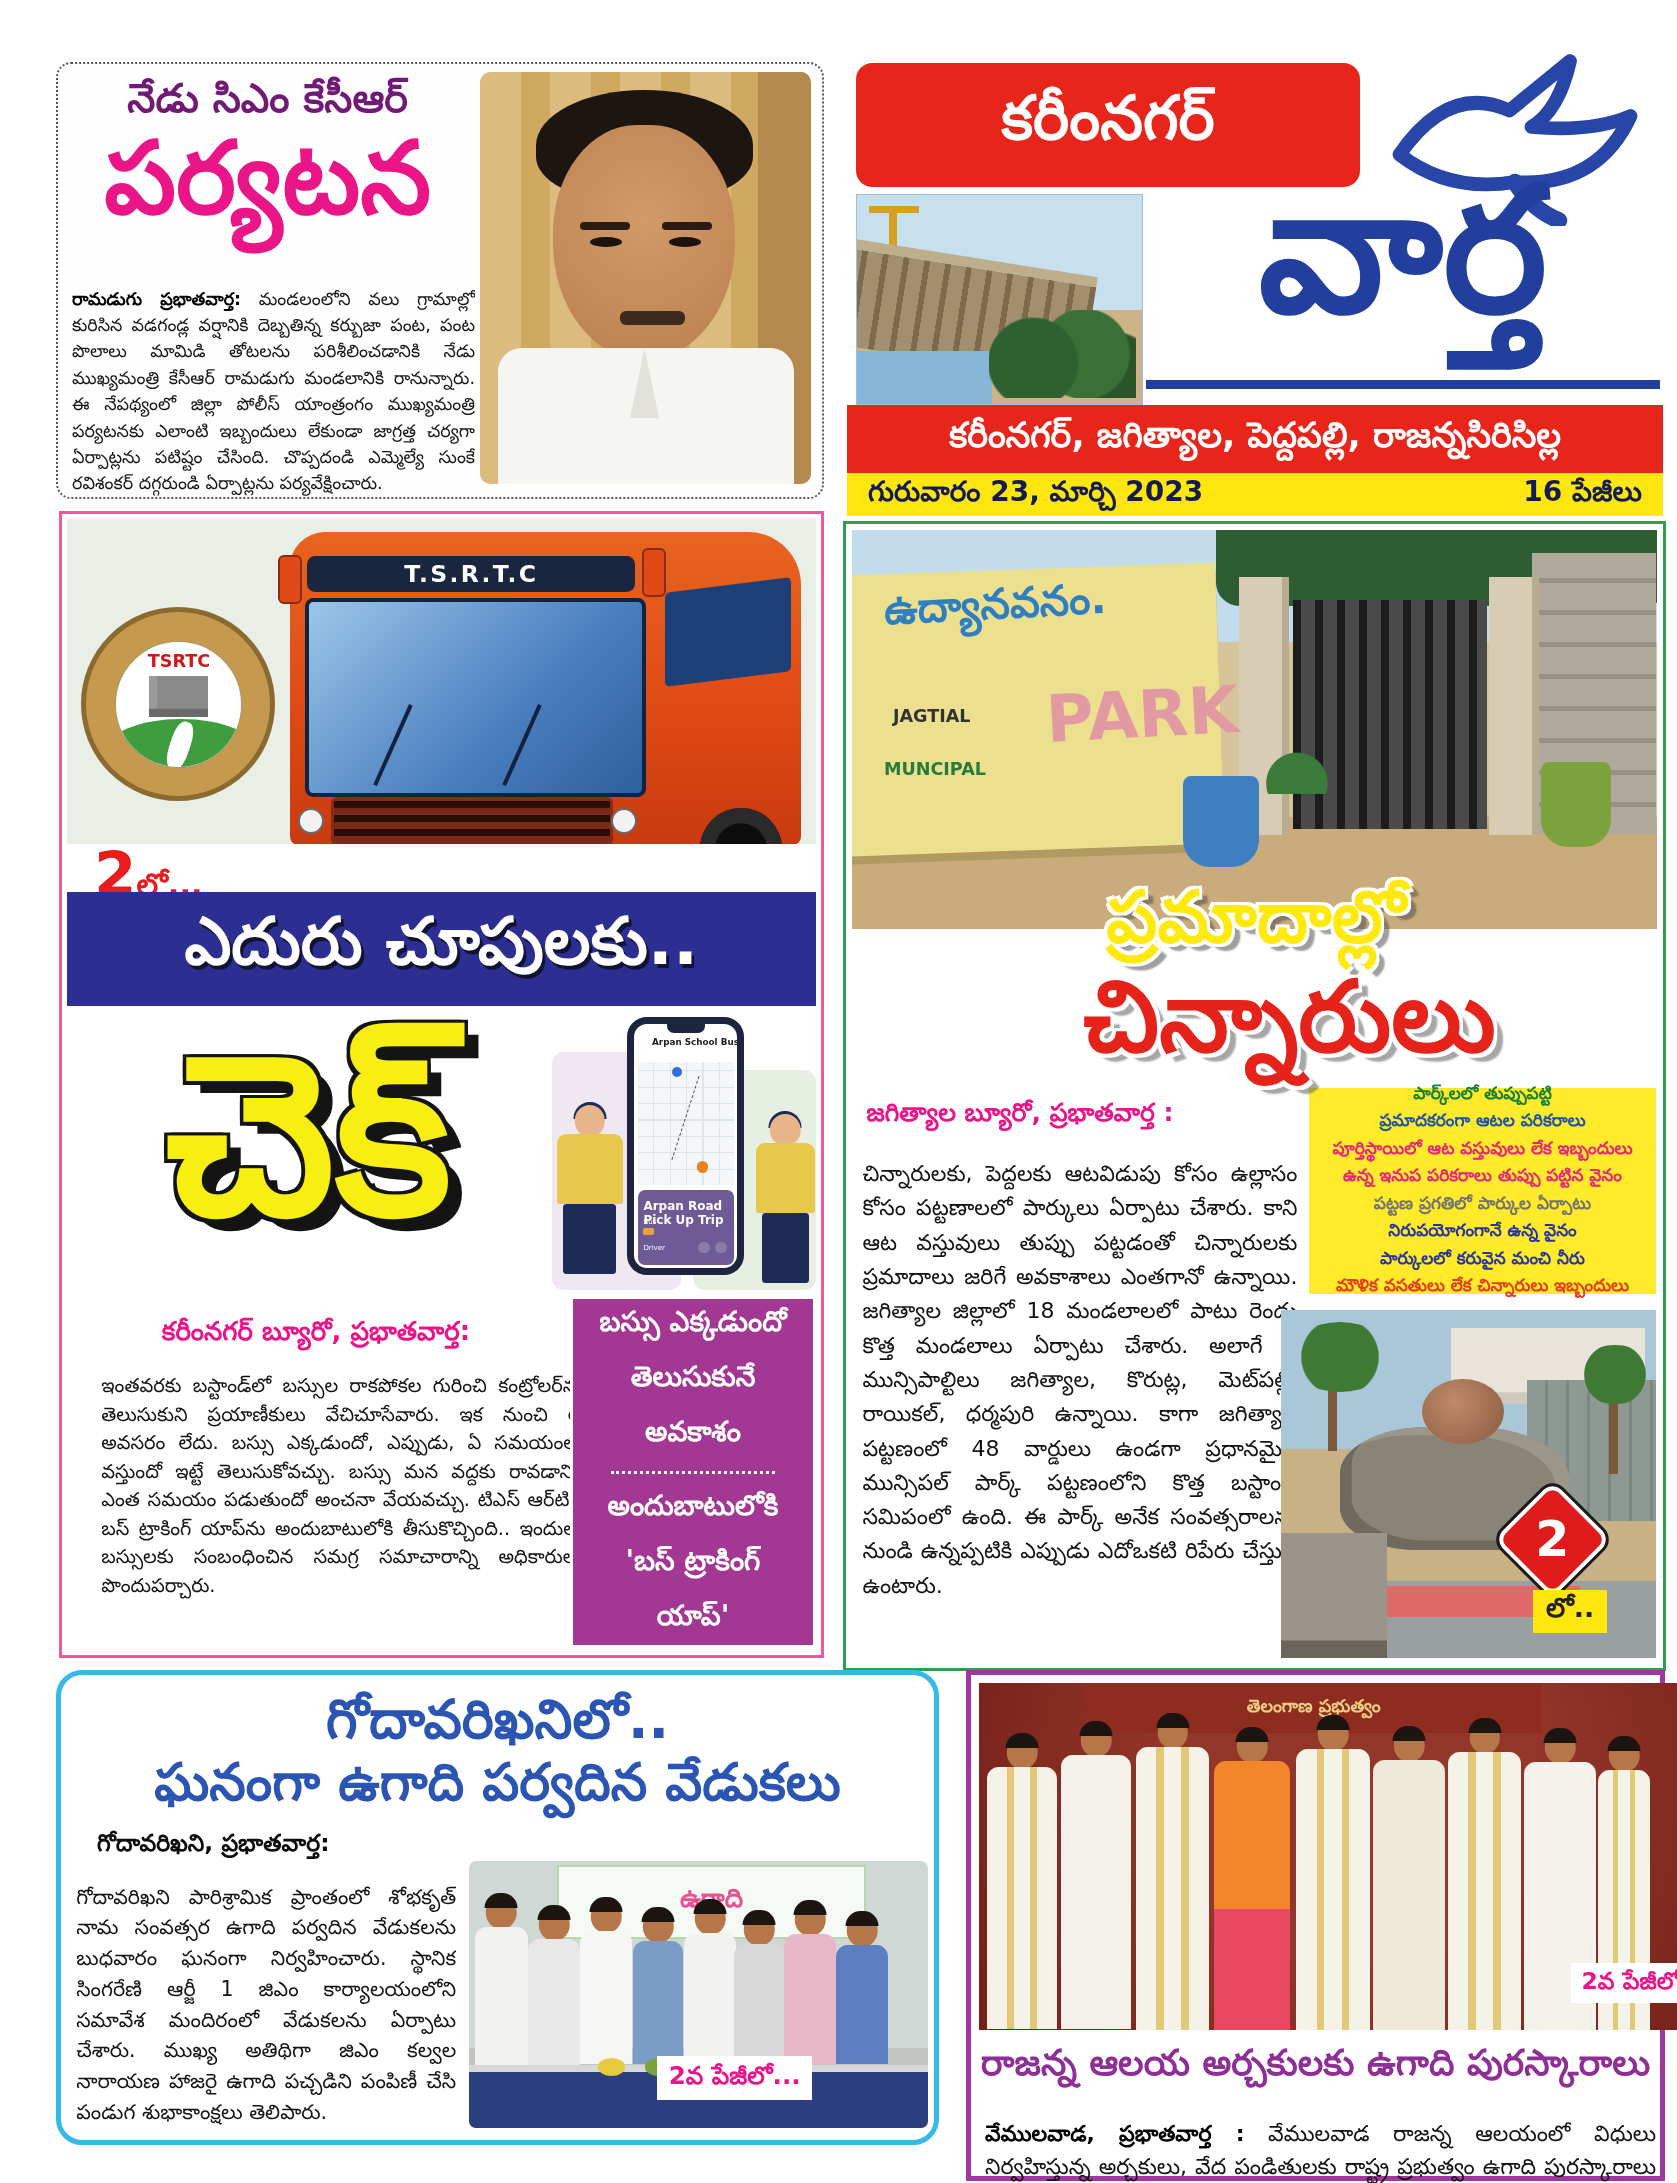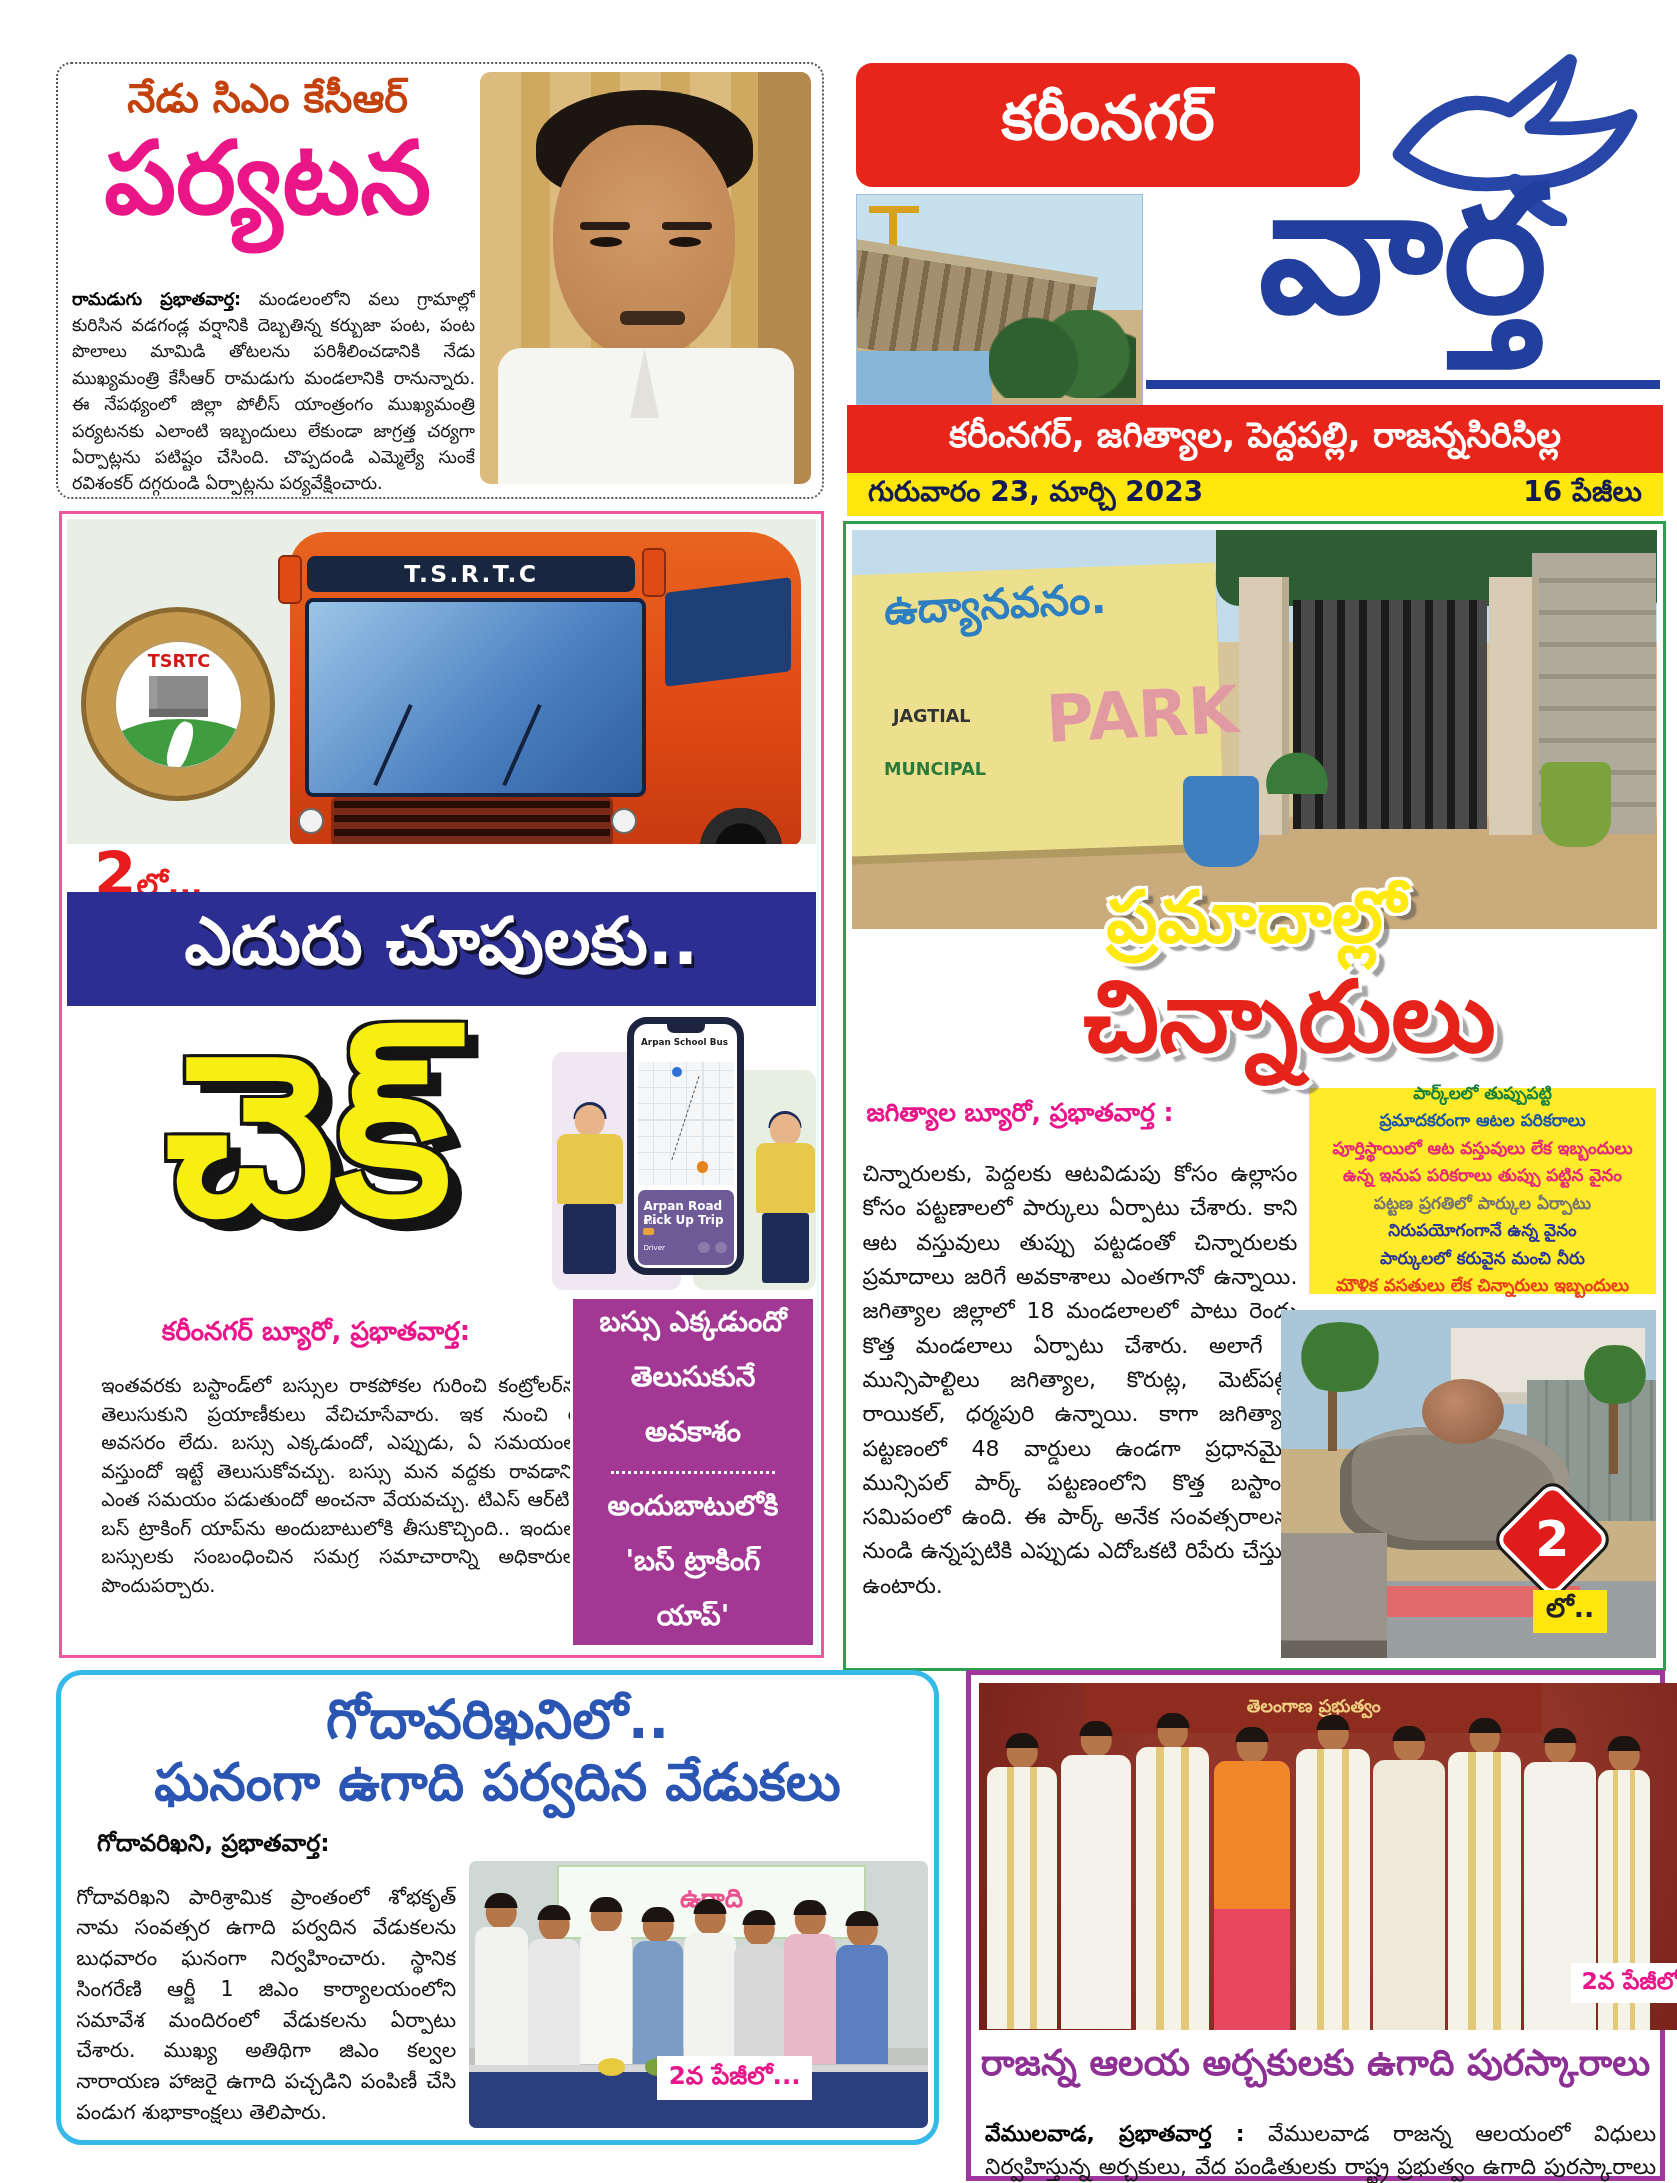--- a/index.html
+++ b/index.html
@@ -2,21 +2,21 @@
 <html style="font-size:9.4px"><head>
 <meta charset="utf-8">
 <style>
   html,body{margin:0;padding:0;background:#ffffff;}
   #page{position:relative;width:1677px;height:2183px;background:#ffffff;overflow:hidden;
         font-family:"DejaVu Sans",sans-serif;color:#111;}
   .abs{position:absolute;}
 
   
   .tl-box{left:56px;top:62px;width:764px;height:433px;border:2.3px dotted #555;border-radius:15.2px;background:#fefefe;}
-  .tl-h1{left:4.7px;top:10.6px;width:410px;text-align:center;font-size:40px;font-weight:800;color:#c2410c;}
+  .tl-h1{left:4.7px;top:10.6px;width:410px;text-align:center;font-size:40px;font-weight:800;color:#701a75;}
   .tl-h2{left:4.7px;top:56px;width:410px;text-align:center;font-size:101px;line-height:1.15;font-weight:800;color:#ea1587;}
   .tl-body{left:14px;top:204px;width:403px;height:218px;font-size:17.6px;line-height:1.5;text-align:justify;overflow:hidden;color:#151515;}
   .tl-body b{color:#000;}
   .kcr{left:422px;top:8.2px;width:331px;height:412px;border-radius:10.6px;overflow:hidden;
        background:repeating-linear-gradient(90deg,#dcbc7e 0 41px,#cfa95f 41px 70px);}
   .kcr .panel{position:absolute;right:0;top:0;width:53px;height:100%;background:#b3894e;}
   .kcr .hair{position:absolute;left:56px;top:17.6px;width:217px;height:111px;background:#1d1510;border-radius:50% 50% 40% 40%;}
   .kcr .face{position:absolute;left:73px;top:53px;width:182px;height:235px;background:radial-gradient(circle at 50% 40%,#d29a68,#b97f4e);border-radius:46% 46% 50% 50%;}
   .kcr .brow{position:absolute;width:50px;height:8.2px;background:#2a1c12;border-radius:4.7px;top:150px;}
   .kcr .eye{position:absolute;width:32px;height:9.4px;background:#1c120c;border-radius:50%;top:165px;}
@@ -74,21 +74,21 @@
   .kicker-banner{left:4.7px;top:378px;width:749px;height:114px;background:#2c2e91;display:flex;align-items:center;justify-content:center;
                  color:#fff;font-size:66px;font-weight:800;text-shadow:2.9px 3.5px 0 #121233;}
   .chek{left:5.9px;top:501px;width:481px;height:296px;display:flex;align-items:center;justify-content:center;
         font-size:223px;font-weight:900;color:#f7ee12;
         text-shadow:-3.5px -3.5px 0 #141414,3.5px -3.5px 0 #141414,-3.5px 3.5px 0 #141414,3.5px 3.5px 0 #141414,14px 11.7px 0 #141414;}
   .phone-illus{left:490px;top:503px;width:264px;height:273px;overflow:hidden;}
   .pi-bg1{position:absolute;left:0;top:35px;width:129px;height:238px;background:#efe7f2;border-radius:11.7px;}
   .pi-bg2{position:absolute;right:0;top:53px;width:123px;height:220px;background:#e7efe2;border-radius:11.7px;}
   .phone{position:absolute;left:75px;top:0;width:117px;height:258px;background:#fff;border:7px solid #1d2440;border-radius:20px;box-sizing:border-box;overflow:hidden;}
   .ph-notch{position:absolute;left:33px;top:0;width:38px;height:9.4px;background:#1d2440;border-radius:0 0 7px 7px;}
-  .ph-title{position:absolute;left:7px;top:13px;width:88px;font-size:8.8px;font-weight:700;color:#222;line-height:1.2;}
+  .ph-title{position:absolute;left:18px;top:13px;width:88px;font-size:8.8px;font-weight:700;color:#222;line-height:1.2;}
   .ph-map{position:absolute;left:3.5px;top:38px;width:96px;height:123px;background:#f4f6f8;
           background-image:repeating-linear-gradient(0deg,transparent 0 15.2px,#dde4ea 15.2px 16.4px),repeating-linear-gradient(90deg,transparent 0 15.2px,#dde4ea 15.2px 16.4px);}
   .ph-route{position:absolute;left:47px;top:11.7px;width:0;height:88px;border-left:1.8px dashed #555;transform:rotate(18deg);}
   .ph-dot1{position:absolute;left:34px;top:4.7px;width:10.6px;height:10.6px;border-radius:50%;background:#2f6fd8;}
   .ph-dot2{position:absolute;left:59px;top:99px;width:11.7px;height:11.7px;border-radius:50%;background:#e8841f;}
   .ph-card{position:absolute;left:3.5px;bottom:3.5px;width:96px;height:75px;background:#6d5a96;border-radius:7px;color:#fff;}
   .ph-trip{position:absolute;left:5.9px;top:9px;font-size:12px;font-weight:700;}
   .ph-row1{position:absolute;left:5.9px;top:28px;font-size:7px;}
   .ph-row2{position:absolute;left:5.9px;top:54px;font-size:7px;}
   .ph-ic1{position:absolute;left:5.9px;top:38px;width:10.6px;height:7px;background:#e8a43c;border-radius:1.8px;}

